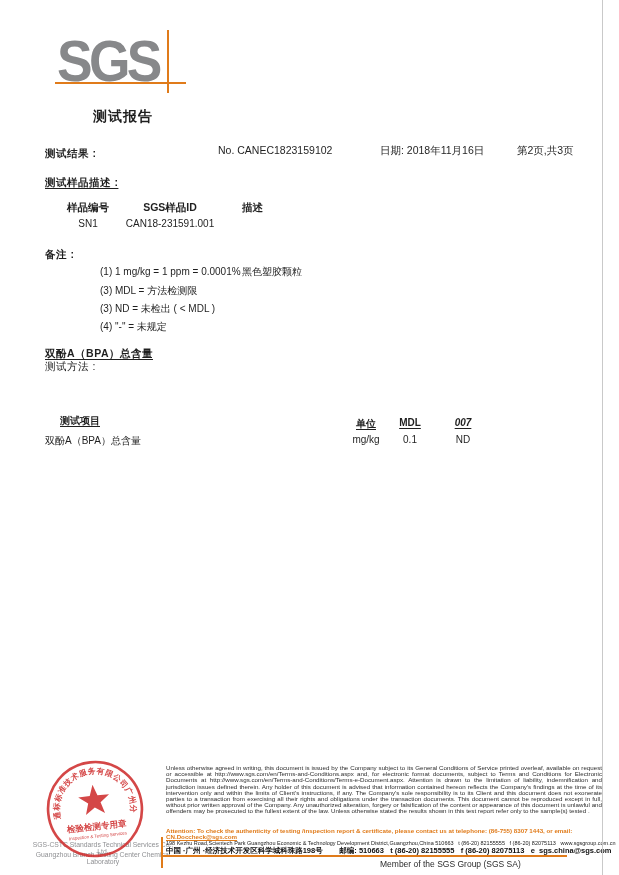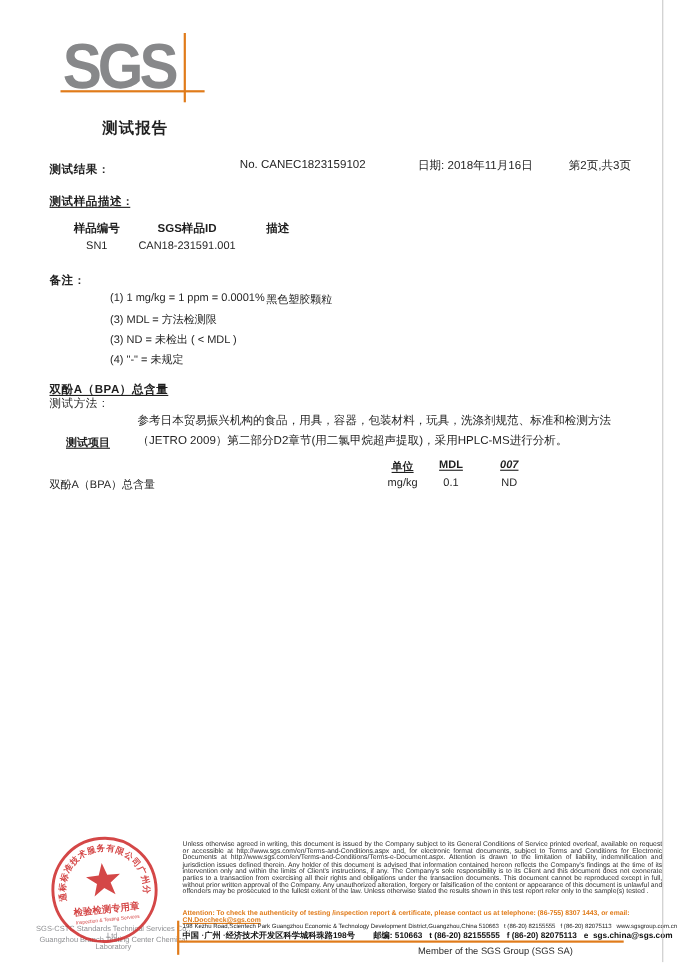--- a/index.html
+++ b/index.html
@@ -64,24 +64,23 @@
   </div>
 
   <div class="abs lbl" style="left:45px;top:248px;">备注 :</div>
   <div class="abs note" style="left:100px;top:266px;">(1) 1 mg/kg = 1 ppm = 0.0001%</div>
   <div class="abs note" style="left:100px;top:284px;">(3) MDL = 方法检测限</div>
   <div class="abs note" style="left:100px;top:302px;">(3) ND = 未检出 ( &lt; MDL )</div>
   <div class="abs note" style="left:100px;top:320px;">(4) "-" = 未规定</div>
 
   <div class="abs lbl-u" style="left:45px;top:347px;">双酚A（BPA）总含量</div>
   <div class="abs lbl" style="left:45px;top:360px;font-weight:normal;">测试方法 :</div>
-  <div class="abs method-p" style="left:125px;top:373px;">参考日本贸易振兴机构的食品，用具，容器，包装材料，玩具，洗涤剂规范、标准和检测方法（JETRO 2009）第二部分D2章节(用二氯甲烷超声提取)，采用HPLC-MS进行分析。</div>
 
   <div>
-    <div class="abs cellh-u" style="left:60px;top:395px;text-align:center;">测试项目</div>
+    <div class="abs cellh-u" style="left:60px;top:414px;text-align:center;">测试项目</div>
     <div class="abs cellh-u ctr" style="left:348px;top:417px;width:36px;">单位</div>
     <div class="abs cellh-u ctr" style="left:394px;top:417px;width:32px;">MDL</div>
     <div class="abs cellh-u ctr ital" style="left:448px;top:417px;width:30px;">007</div>
     <div class="abs cell" style="left:45px;top:434px;">双酚A（BPA）总含量</div>
     <div class="abs cell ctr" style="left:348px;top:434px;width:36px;">mg/kg</div>
     <div class="abs cell ctr" style="left:394px;top:434px;width:32px;">0.1</div>
     <div class="abs cell ctr" style="left:448px;top:434px;width:30px;">ND</div>
   </div>
 
   <div class="abs company" style="left:28px;top:841px;">SGS-CSTC Standards Technical Services Co., Ltd.</div>

